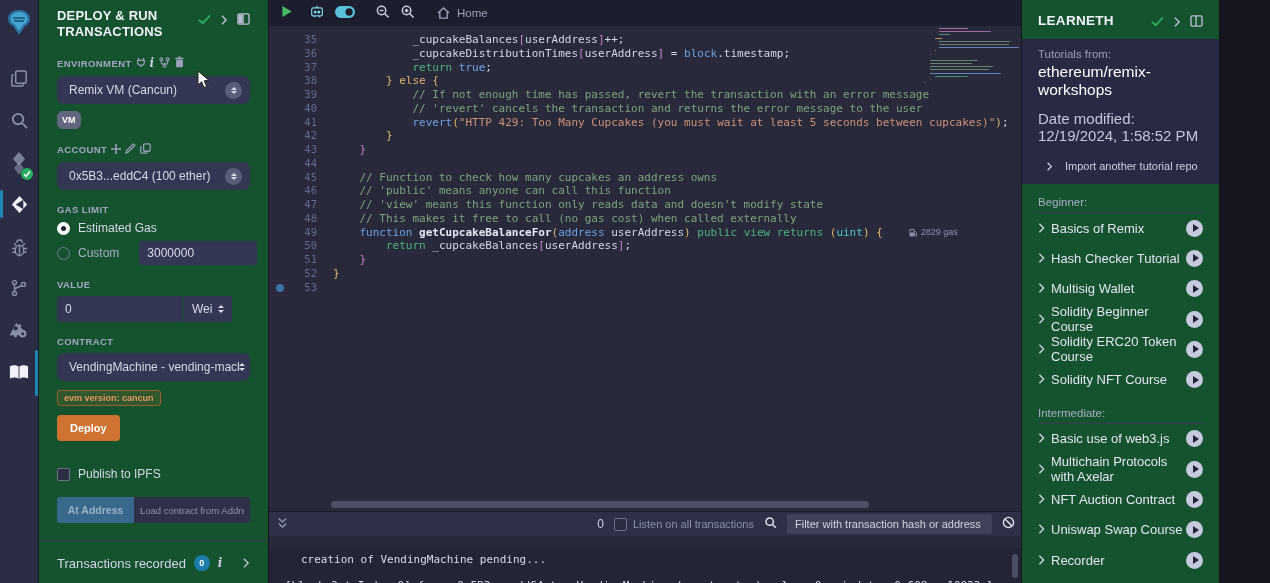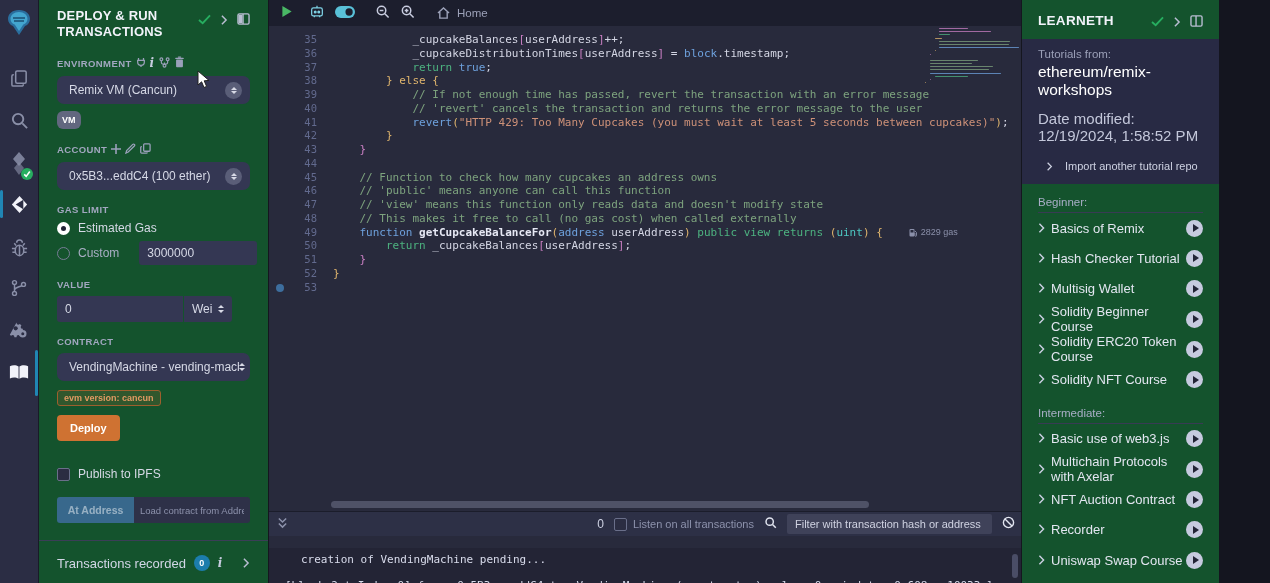--- a/index.html
+++ b/index.html
@@ -605,30 +605,30 @@
           </svg></span>
         <span>NFT Auction Contract</span>
         <span class="playbtn">
           <i></i>
         </span>
       </div>
       <div class="titem">
         <span class="tchev"><svg width="7" height="10" viewBox="0 0 8 12" fill="none" stroke="#cdd1e4" stroke-width="1.7">
             <path d="M1.5 1 L6.5 6 L1.5 11"></path>
           </svg></span>
+        <span>Uniswap Swap Course</span>
+        <span class="playbtn">
+          <i></i>
+        </span>
+      </div>
+      <div class="titem">
+        <span class="tchev"><svg width="7" height="10" viewBox="0 0 8 12" fill="none" stroke="#cdd1e4" stroke-width="1.7">
+            <path d="M1.5 1 L6.5 6 L1.5 11"></path>
+          </svg></span>
         <span>Recorder</span>
-        <span class="playbtn">
-          <i></i>
-        </span>
-      </div>
-      <div class="titem">
-        <span class="tchev"><svg width="7" height="10" viewBox="0 0 8 12" fill="none" stroke="#cdd1e4" stroke-width="1.7">
-            <path d="M1.5 1 L6.5 6 L1.5 11"></path>
-          </svg></span>
-        <span>Uniswap Swap Course</span>
         <span class="playbtn">
           <i></i>
         </span>
       </div>
       <div class="sec-label">Advanced:</div>
     </div>
 </div>
 
 <svg class="cursor" style="left:197px;top:70px;" width="14" height="19" viewBox="0 0 14 19">
   <path d="M1 1 L1 15 L4.6 11.8 L7 17.5 L9.6 16.4 L7.2 10.8 L12 10.4 Z" fill="#fff" stroke="#222" stroke-width="1"></path>

